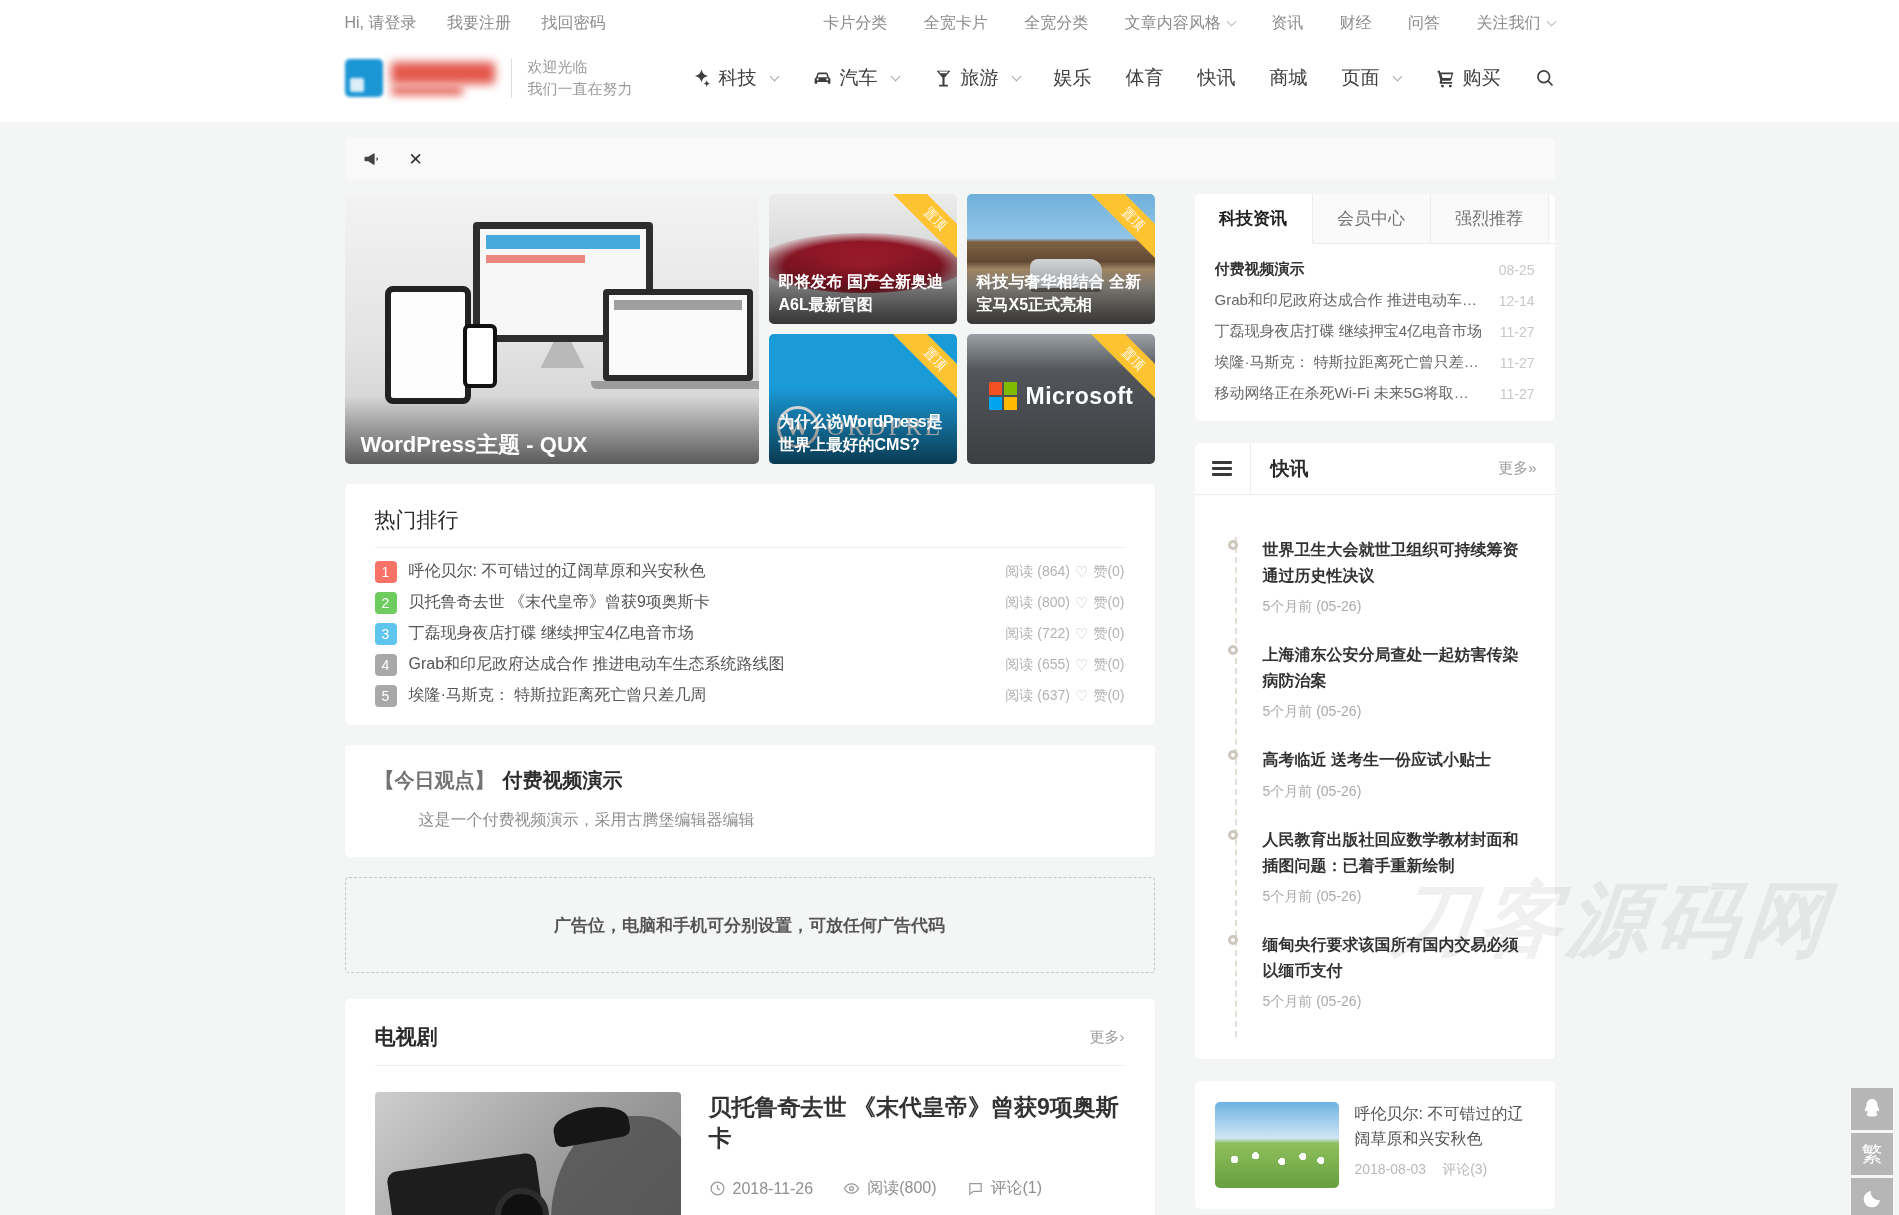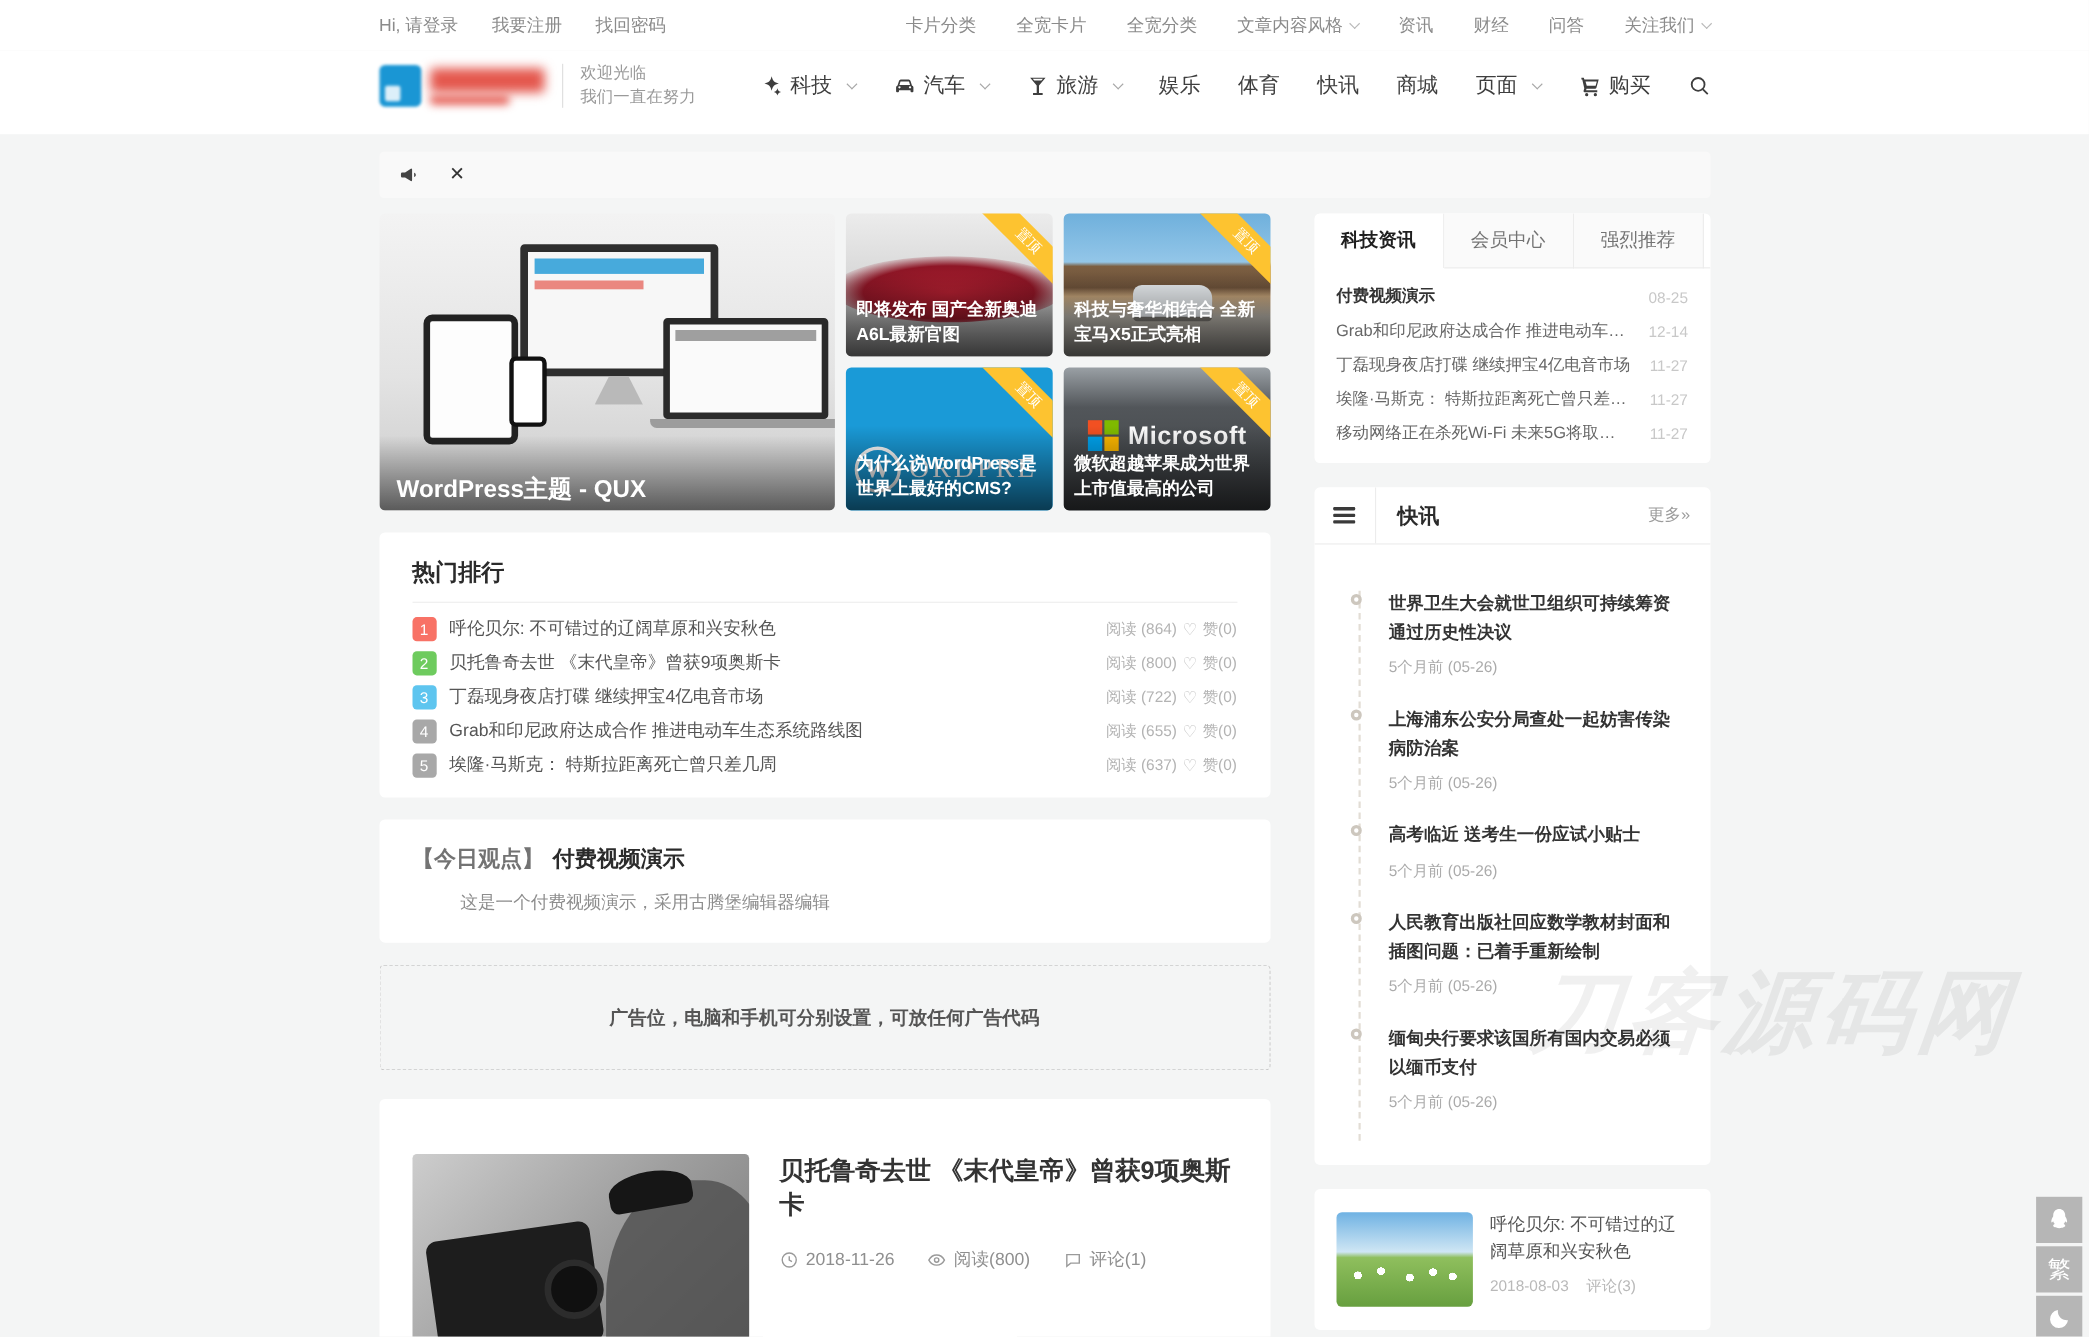--- a/index.html
+++ b/index.html
@@ -82,21 +82,21 @@
   .img-ms { background:linear-gradient(180deg,#9aa0a5 0%,#52565a 28%,#3c3f42 100%); }
   .ms-logo { position:absolute; left:22px; top:48px; display:flex; align-items:center; gap:9px; }
   .ms-squares { display:grid; grid-template-columns:13px 13px; grid-template-rows:13px 13px; gap:2px; }
   .ms-squares i { display:block; }
   .ms-word { color:#fff; font-size:23px; font-weight:bold; letter-spacing:.5px; }
 
   
   .card { background:#fff; border-radius:5px; margin-bottom:20px; }
 
   .rank-card { padding:22px 30px 14px; }
-  .rank-title { font-size:21px; font-weight:bold; color:#2b2b2b; padding-bottom:13px; border-bottom:1px solid #ededed; }
+  .rank-title { font-size:21px; font-weight:normal; color:#2b2b2b; padding-bottom:13px; border-bottom:1px solid #ededed; }
   .rank-list { padding-top:8px; }
   .rank-row { display:flex; align-items:center; height:31px; font-size:16px; color:#555; }
   .badge { width:22px; height:22px; border-radius:4px; color:#fff; font-size:14px; display:flex; align-items:center; justify-content:center; margin-right:12px; flex-shrink:0; }
   .rank-meta { margin-left:auto; color:#b3b3b3; font-size:14px; display:flex; align-items:center; gap:5px; white-space:nowrap;text-align:center; }
   .heart { color:#c3c3c3; font-size:15px; }
 
   .today-card { padding:22px 30px 26px; }
   .today-head { font-size:20px; font-weight:bold; color:#2b2b2b; }
   .today-tag { color:#737373; margin-right:8px; }
   .today-desc { margin:16px 0 0 44px; color:#8d8d8d; font-size:16px; }
@@ -319,21 +319,20 @@
               <div class="ms-logo">
                 <div class="ms-squares">
                   <i style="background:#f25022"></i>
                     <i style="background:#7fba00"></i>
                     <i style="background:#00a4ef"></i>
                     <i style="background:#ffb900"></i>
                 </div>
                 <div class="ms-word">Microsoft</div>
               </div>
               <span class="ribbon">置顶</span>
-              <div class="ftitle">微软超越苹果成为世界上市值最高的公司</div>
             </a>
           </div>
         </div>
 
         <div class="card rank-card">
           <div class="rank-title">热门排行</div>
           <div class="rank-list">
             <div class="rank-row">
               <span class="badge" style="background:#f87266">1</span>
               <a class="t">呼伦贝尔: 不可错过的辽阔草原和兴安秋色</a>
@@ -387,20 +386,24 @@
             <span class="today-tag">【今日观点】</span><a>付费视频演示</a>
           </div>
           <div class="today-desc">这是一个付费视频演示，采用古腾堡编辑器编辑</div>
         </div>
 
         <div class="ad-box">
           <span>广告位，电脑和手机可分别设置，可放任何广告代码</span>
         </div>
 
         <div class="card tv-card">
+          <div class="tv-head">
+            <span class="tv-title">电视剧</span>
+            <a class="more-link">更多›</a>
+          </div>
           <div class="tv-article">
             <a class="tv-img">
               <div class="cam-man"></div>
               <div class="cam-hat"></div>
               <div class="cam-body"></div>
               <div class="cam-lens"></div>
             </a>
             <div class="tv-right">
               <a class="tv-art-title">贝托鲁奇去世 《末代皇帝》曾获9项奥斯卡</a>
               <div class="tv-meta">

